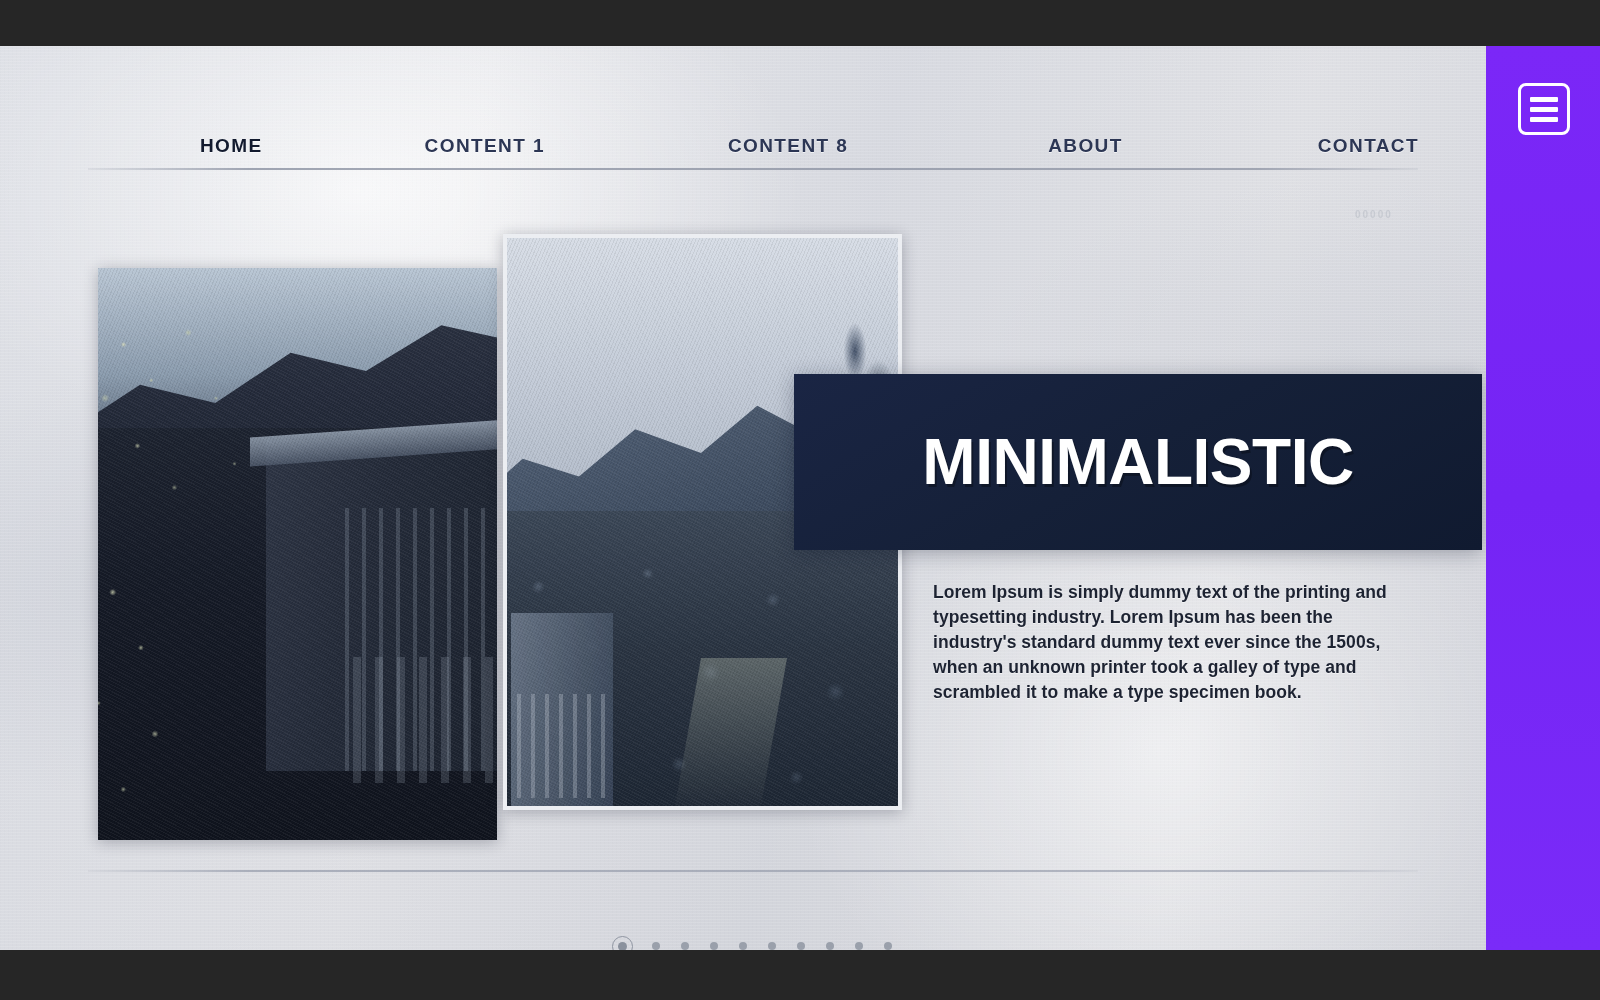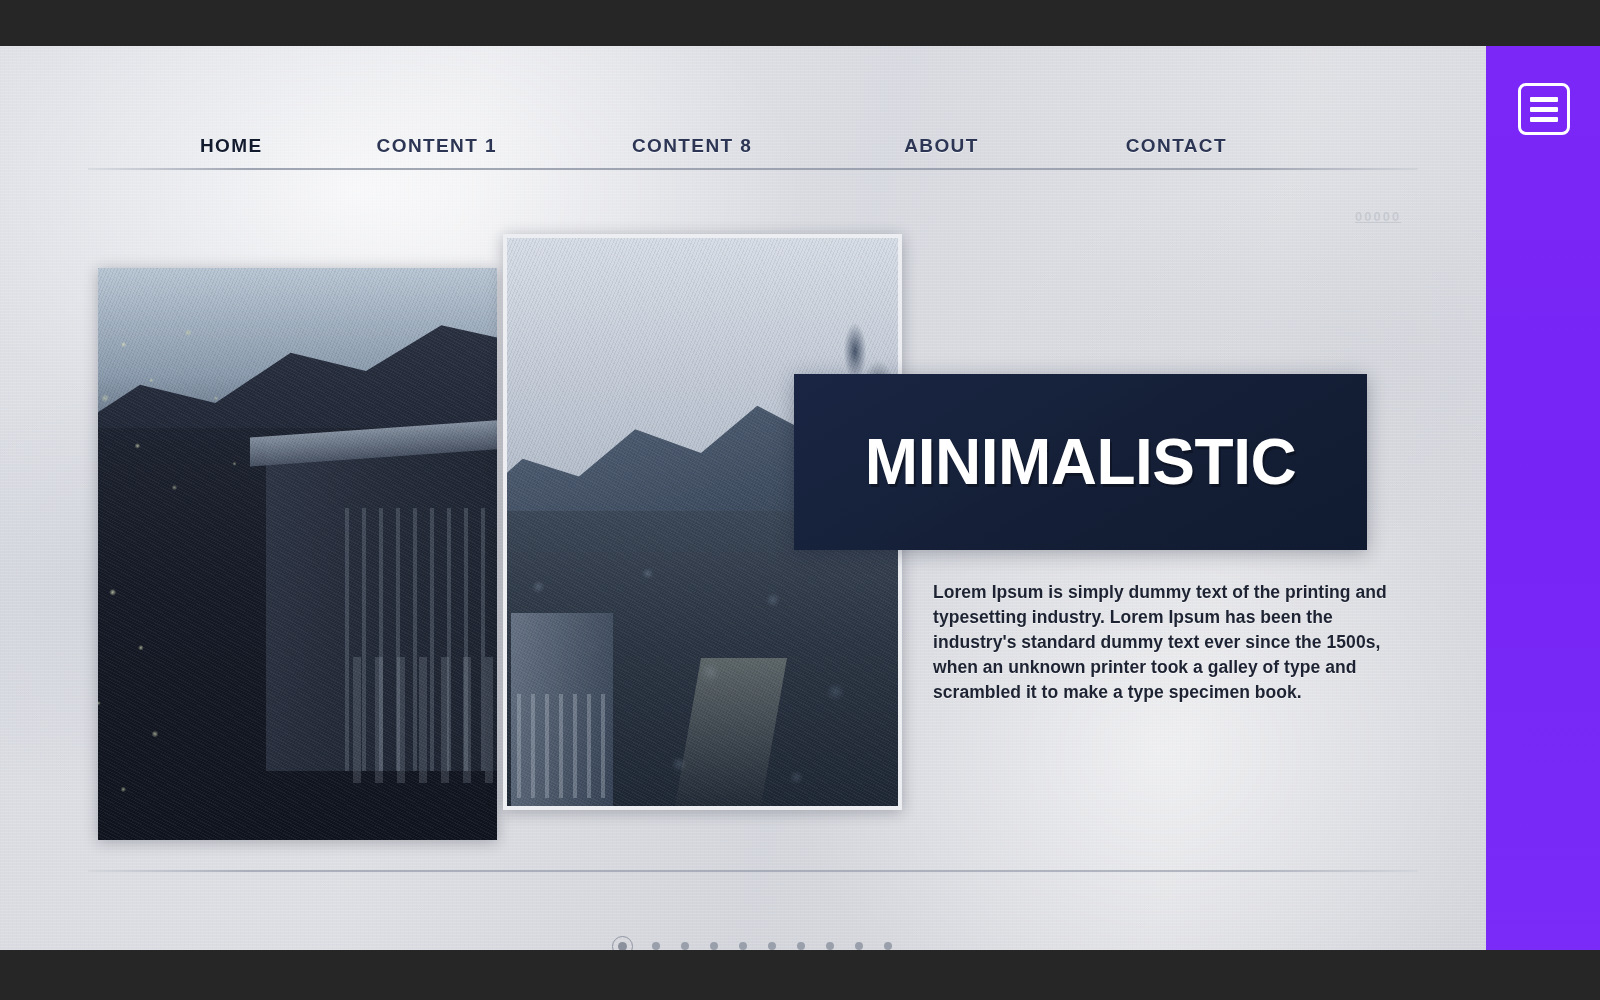--- a/index.html
+++ b/index.html
@@ -42,43 +42,42 @@
     pointer-events:none;
   }
   .panel-grain {
     position:absolute; inset:0; opacity:.22; pointer-events:none;
     background-image:
       repeating-linear-gradient(0deg, rgba(255,255,255,.5) 0 1px, rgba(0,0,0,0) 1px 3px),
       repeating-linear-gradient(90deg, rgba(0,0,0,.035) 0 1px, rgba(0,0,0,0) 1px 4px);
   }
   .faint-mark {
     position:absolute; left:1355px; top:163px;
-    font-size:13px; letter-spacing:2px; font-weight:700;
+    font-size:10px; letter-spacing:2px; font-weight:700;
     color:rgba(120,128,145,.20);
     user-select:none;
-    text-decoration:underline;
   }
 
   
   .sidebar {
     position:absolute; left:1486px; top:0; width:114px; height:904px;
     background:linear-gradient(180deg,#7b27f7 0%,#7524f5 50%,#7a2bf8 100%);
   }
   .menu-btn {
     position:absolute; left:32px; top:37px; width:52px; height:52px;
     border:3px solid #ffffff; border-radius:8px;
     display:flex; flex-direction:column; justify-content:center;
     align-items:center; gap:5px; cursor:pointer; background:transparent;
   }
   .menu-btn span { display:block; width:28px; height:5px; background:#fff; border-radius:1px; }
 
   
   .nav {
     position:absolute; left:88px; top:78px; width:1330px; height:44px;
-    display:flex; align-items:center;
+    display:flex; align-items:center;gap:48px;
   }
   .nav-item {
     font-size:19px; font-weight:700; letter-spacing:1.4px;
     color:#2c3654; white-space:nowrap; cursor:pointer;
     text-shadow:0 1px 0 rgba(255,255,255,.65);
   }
   .nav-item.active { color:#121a2e; }
   .nav-rule {
     position:absolute; left:88px; top:122px; width:1330px; height:2px;
     background:linear-gradient(90deg, rgba(150,156,170,.15) 0%, rgba(132,139,156,.75) 12%, rgba(140,146,162,.75) 88%, rgba(150,156,170,.15) 100%);
@@ -162,21 +161,21 @@
              background:linear-gradient(100deg,#6d7a8c 0%,#4d5a6c 60%,#39465a 100%);
              opacity:.9; }
   .pr-castle::after{content:""; position:absolute; left:6%; bottom:4%; width:88%; height:54%;
              background:repeating-linear-gradient(90deg, rgba(222,228,238,.30) 0 4px, rgba(0,0,0,0) 4px 14px); }
   .pr-path { position:absolute; left:46%; top:74%; width:22%; height:28%;
              background:linear-gradient(180deg, rgba(190,198,180,.34), rgba(0,0,0,0));
              transform:skewX(-10deg); }
 
   
   .title-block {
-    position:absolute; left:794px; top:328px; width:573px; height:176px;
+    position:absolute; left:794px; top:328px; width:688px; height:176px;
     background:linear-gradient(150deg,#1a2544 0%,#152038 48%,#101a30 100%);
     box-shadow:0 3px 18px rgba(16,22,42,.30);
     display:flex; flex-direction:column; justify-content:center;
     align-items:center; padding:0 34px;
   }
   .title-line {
     color:#ffffff; font-weight:700; letter-spacing:-0.5px;
     line-height:.98; white-space:nowrap;
     text-shadow:2px 3px 0 rgba(0,0,0,.30);
   }

